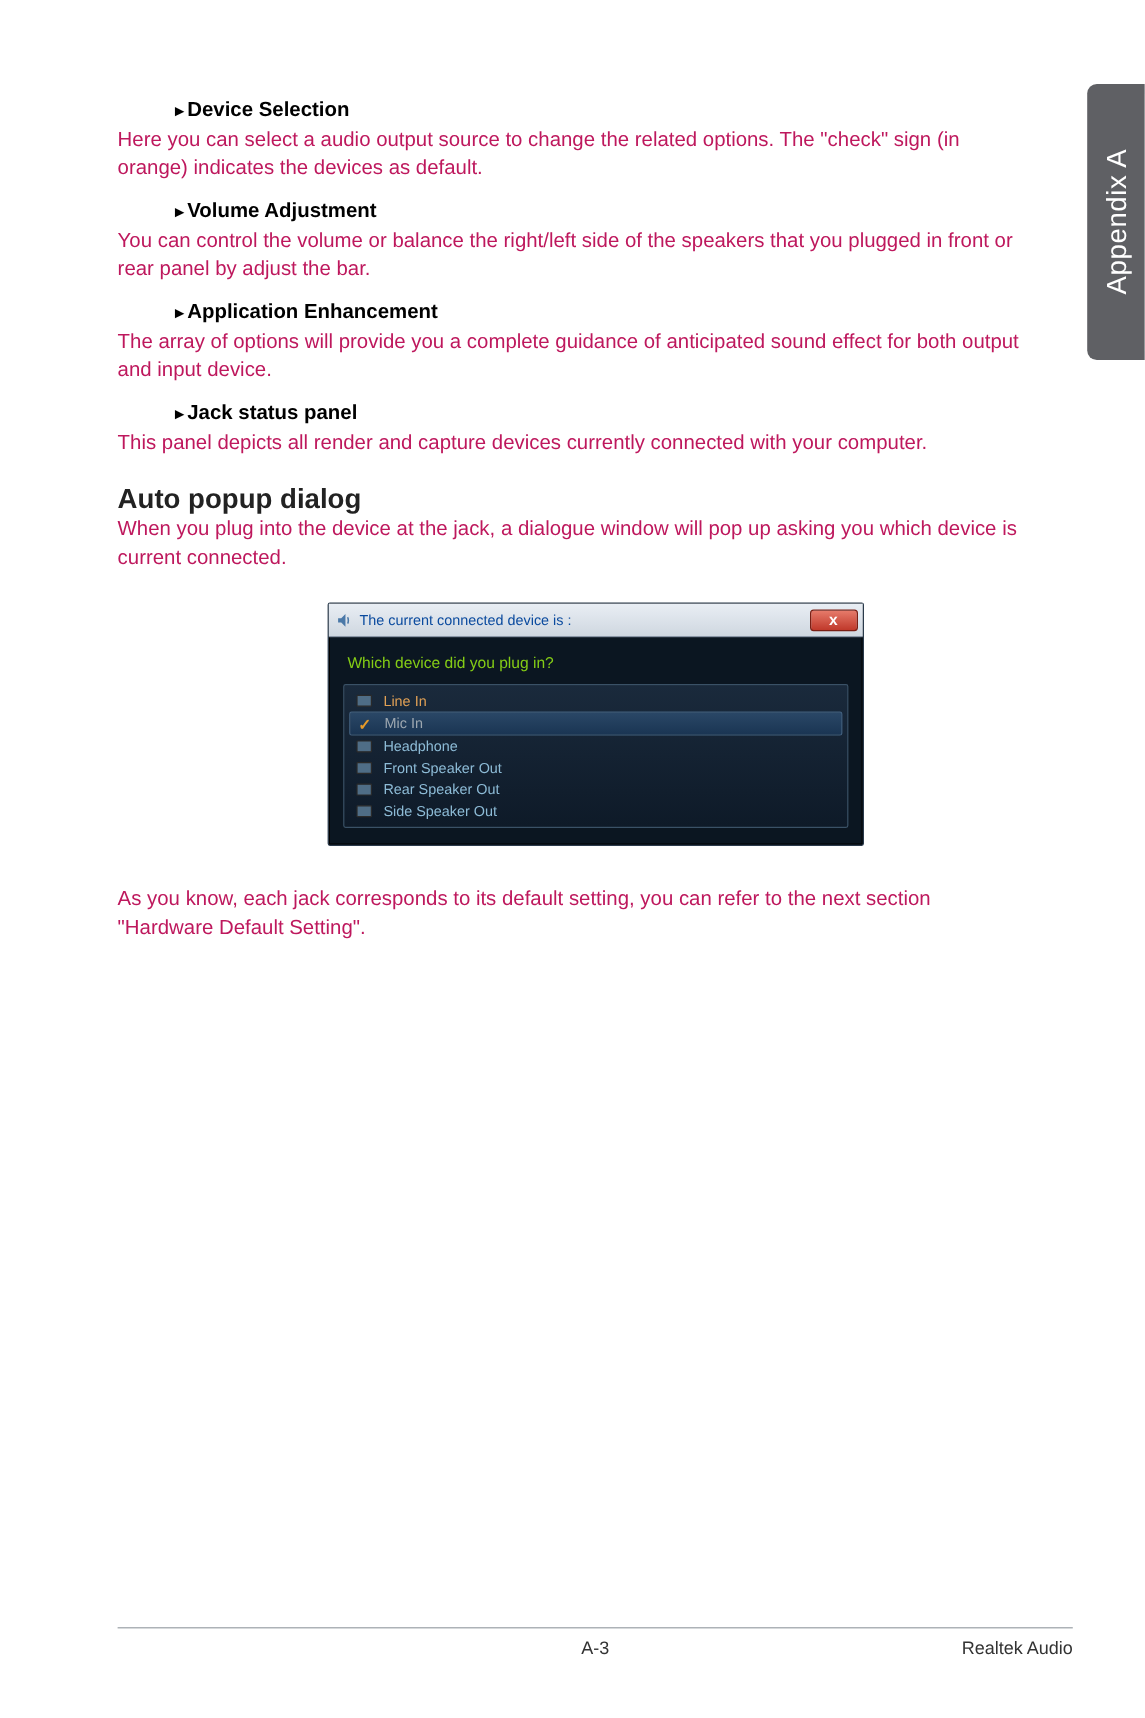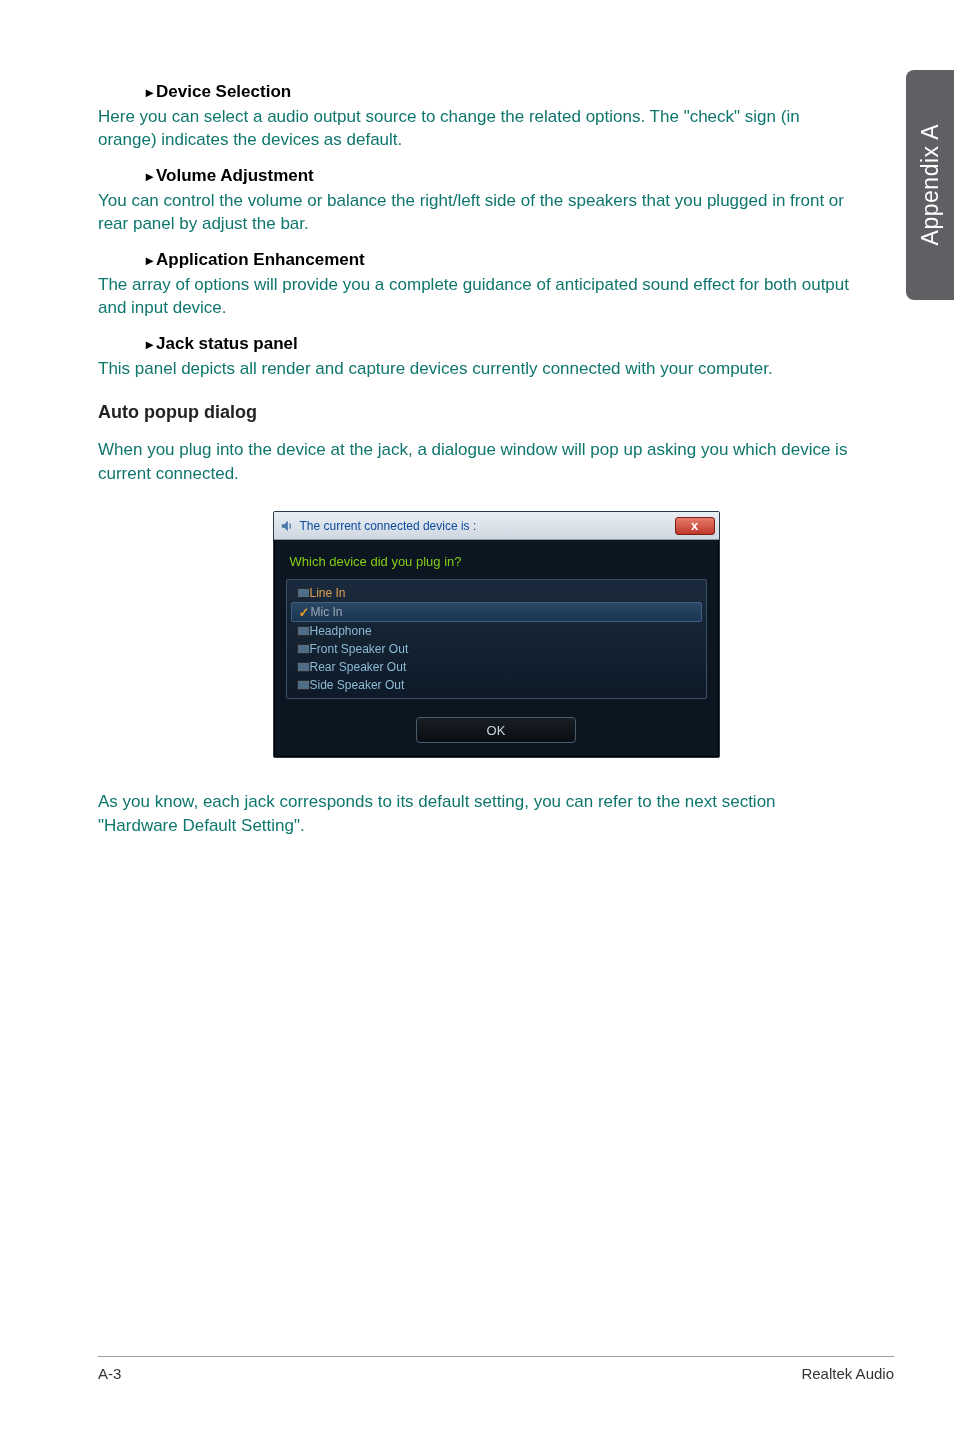--- a/index.html
+++ b/index.html
@@ -41,30 +41,30 @@
   }
   .section-title {
     font-weight: bold;
     color: #000;
     font-size: 17px;
     margin-bottom: 3px;
     padding-left: 48px;
   }
   .bullet { font-size: 14px; margin-right: 3px; }
   .section-body {
-    color: #0f766e;
+    color: #be185d;
     font-size: 17px;
     line-height: 1.38;
   }
   h2.big-heading {
-    font-size: 18px;
+    font-size: 23px;
     font-weight: 600;
     color: #222;
     margin-top: 22px;
-    margin-bottom: 15px;
+    margin-bottom: 0;
   }
   .dialog-wrap {
     display: flex;
     justify-content: center;
     margin: 26px 0 32px 0;
   }
   .dialog {
     width: 447px;
     background: #0b1621;
     border: 1px solid #2a3a4b;
@@ -93,21 +93,21 @@
   .dlg-close span { color: #fff; font-weight: bold; font-size: 13px; line-height: 1; }
   .dlg-body { padding: 10px 12px 14px 12px; }
   .dlg-question { color: #84cc16; font-size: 13px; margin: 4px 2px 10px 4px; }
   .dlg-list {
     background: linear-gradient(#1a2a3c, #0e1a28);
     border: 1px solid #3a5166;
     border-radius: 2px;
     padding: 4px 4px;
   }
   .dlg-item {
-    display: flex; align-items: center; gap: 0;
+    display: flex; align-items: center; gap: 10px;
     padding: 2px 6px;
     font-size: 12px;
   }
   .dlg-item.selected {
     background: linear-gradient(#2a4766, #1a3553);
     border: 1px solid #41607f;
     border-radius: 2px;
   }
   .jack {
     width: 13px; height: 10px;
@@ -136,21 +136,21 @@
   .footer {
     position: absolute;
     left: 98px; right: 60px; bottom: 50px;
     border-top: 1px solid #9aa0a6;
     padding-top: 8px;
     display: flex;
     justify-content: space-between;
     font-size: 15px;
     color: #333;
   }
-  .footer .center { position: absolute; left: 0; right: 0; text-align: left; }
+  .footer .center { position: absolute; left: 0; right: 0; text-align: center; }
 </style>
 </head>
 <body>
 
 <div class="page">
   <div class="side-tab">
     <span>Appendix A</span>
   </div>
 
   <div class="section">
@@ -219,25 +219,20 @@
             </div>
             <div class="dlg-item">
               <span class="jack"></span>
               <span class="label">Rear Speaker Out</span>
             </div>
             <div class="dlg-item">
               <span class="jack"></span>
               <span class="label">Side Speaker Out</span>
             </div>
           </div>
-        <div class="dlg-ok-row">
-          <div class="dlg-ok">
-            <span>OK</span>
-          </div>
-        </div>
       </div>
     </div>
   </div>
 
   <div class="section-body" style="max-width:760px;">As you know, each jack corresponds to its default setting, you can refer to the next section "Hardware Default Setting".</div>
 
   <div class="footer">
     <span></span>
     <span class="center">A-3</span>
     <span>Realtek Audio</span>

